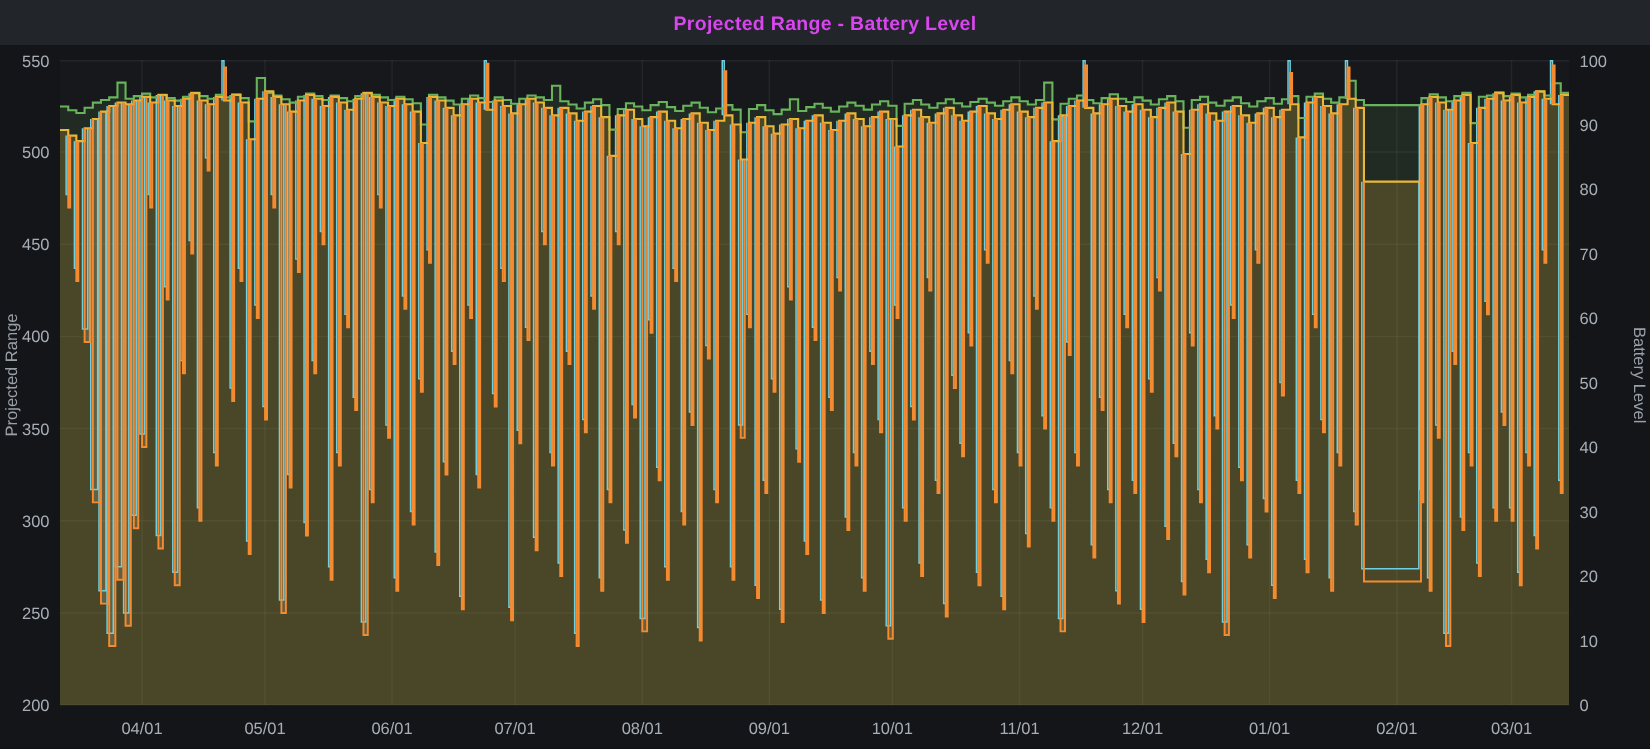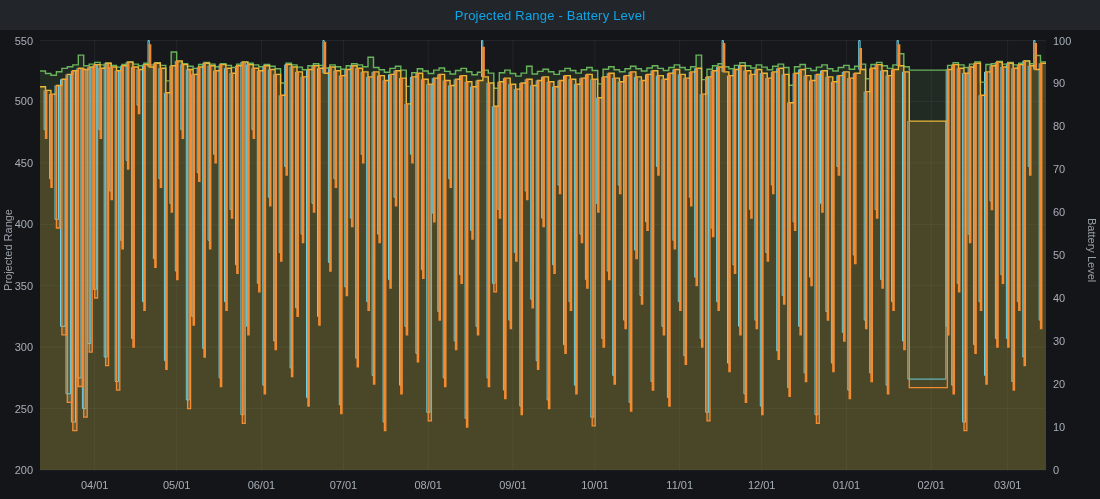--- a/index.html
+++ b/index.html
@@ -4,21 +4,21 @@
 <style>
   html,body{margin:0;padding:0;background:#0d0e11;}
   .panel{
     position:relative;width:1100px;height:499px;background:#131519;
     font-family:"Liberation Sans",sans-serif;overflow:hidden;
   }
   .titlebar{
     position:absolute;top:0;left:0;width:1100px;height:30px;background:#22252a;
     display:flex;align-items:center;justify-content:center;
   }
-  .titlebar .title{color:#0ea5e9;font-size:13px;font-weight:400;letter-spacing:.2px;}
+  .titlebar .title{color:#d946ef;font-size:13px;font-weight:700;letter-spacing:.2px;}
   .plot-bg{position:absolute;left:40px;top:40px;width:1006px;height:430px;background:#17181c;}
   svg.chart{position:absolute;left:0;top:0;}
   .yaxis-label{
     position:absolute;top:30px;height:440px;display:flex;align-items:center;z-index:3;
   }
   .yaxis-label.left{left:2px;}
   .yaxis-label.right{right:2px;}
   .yaxis-label span{
     font-size:11px;color:#9aa0a8;writing-mode:vertical-rl;white-space:nowrap;
   }

